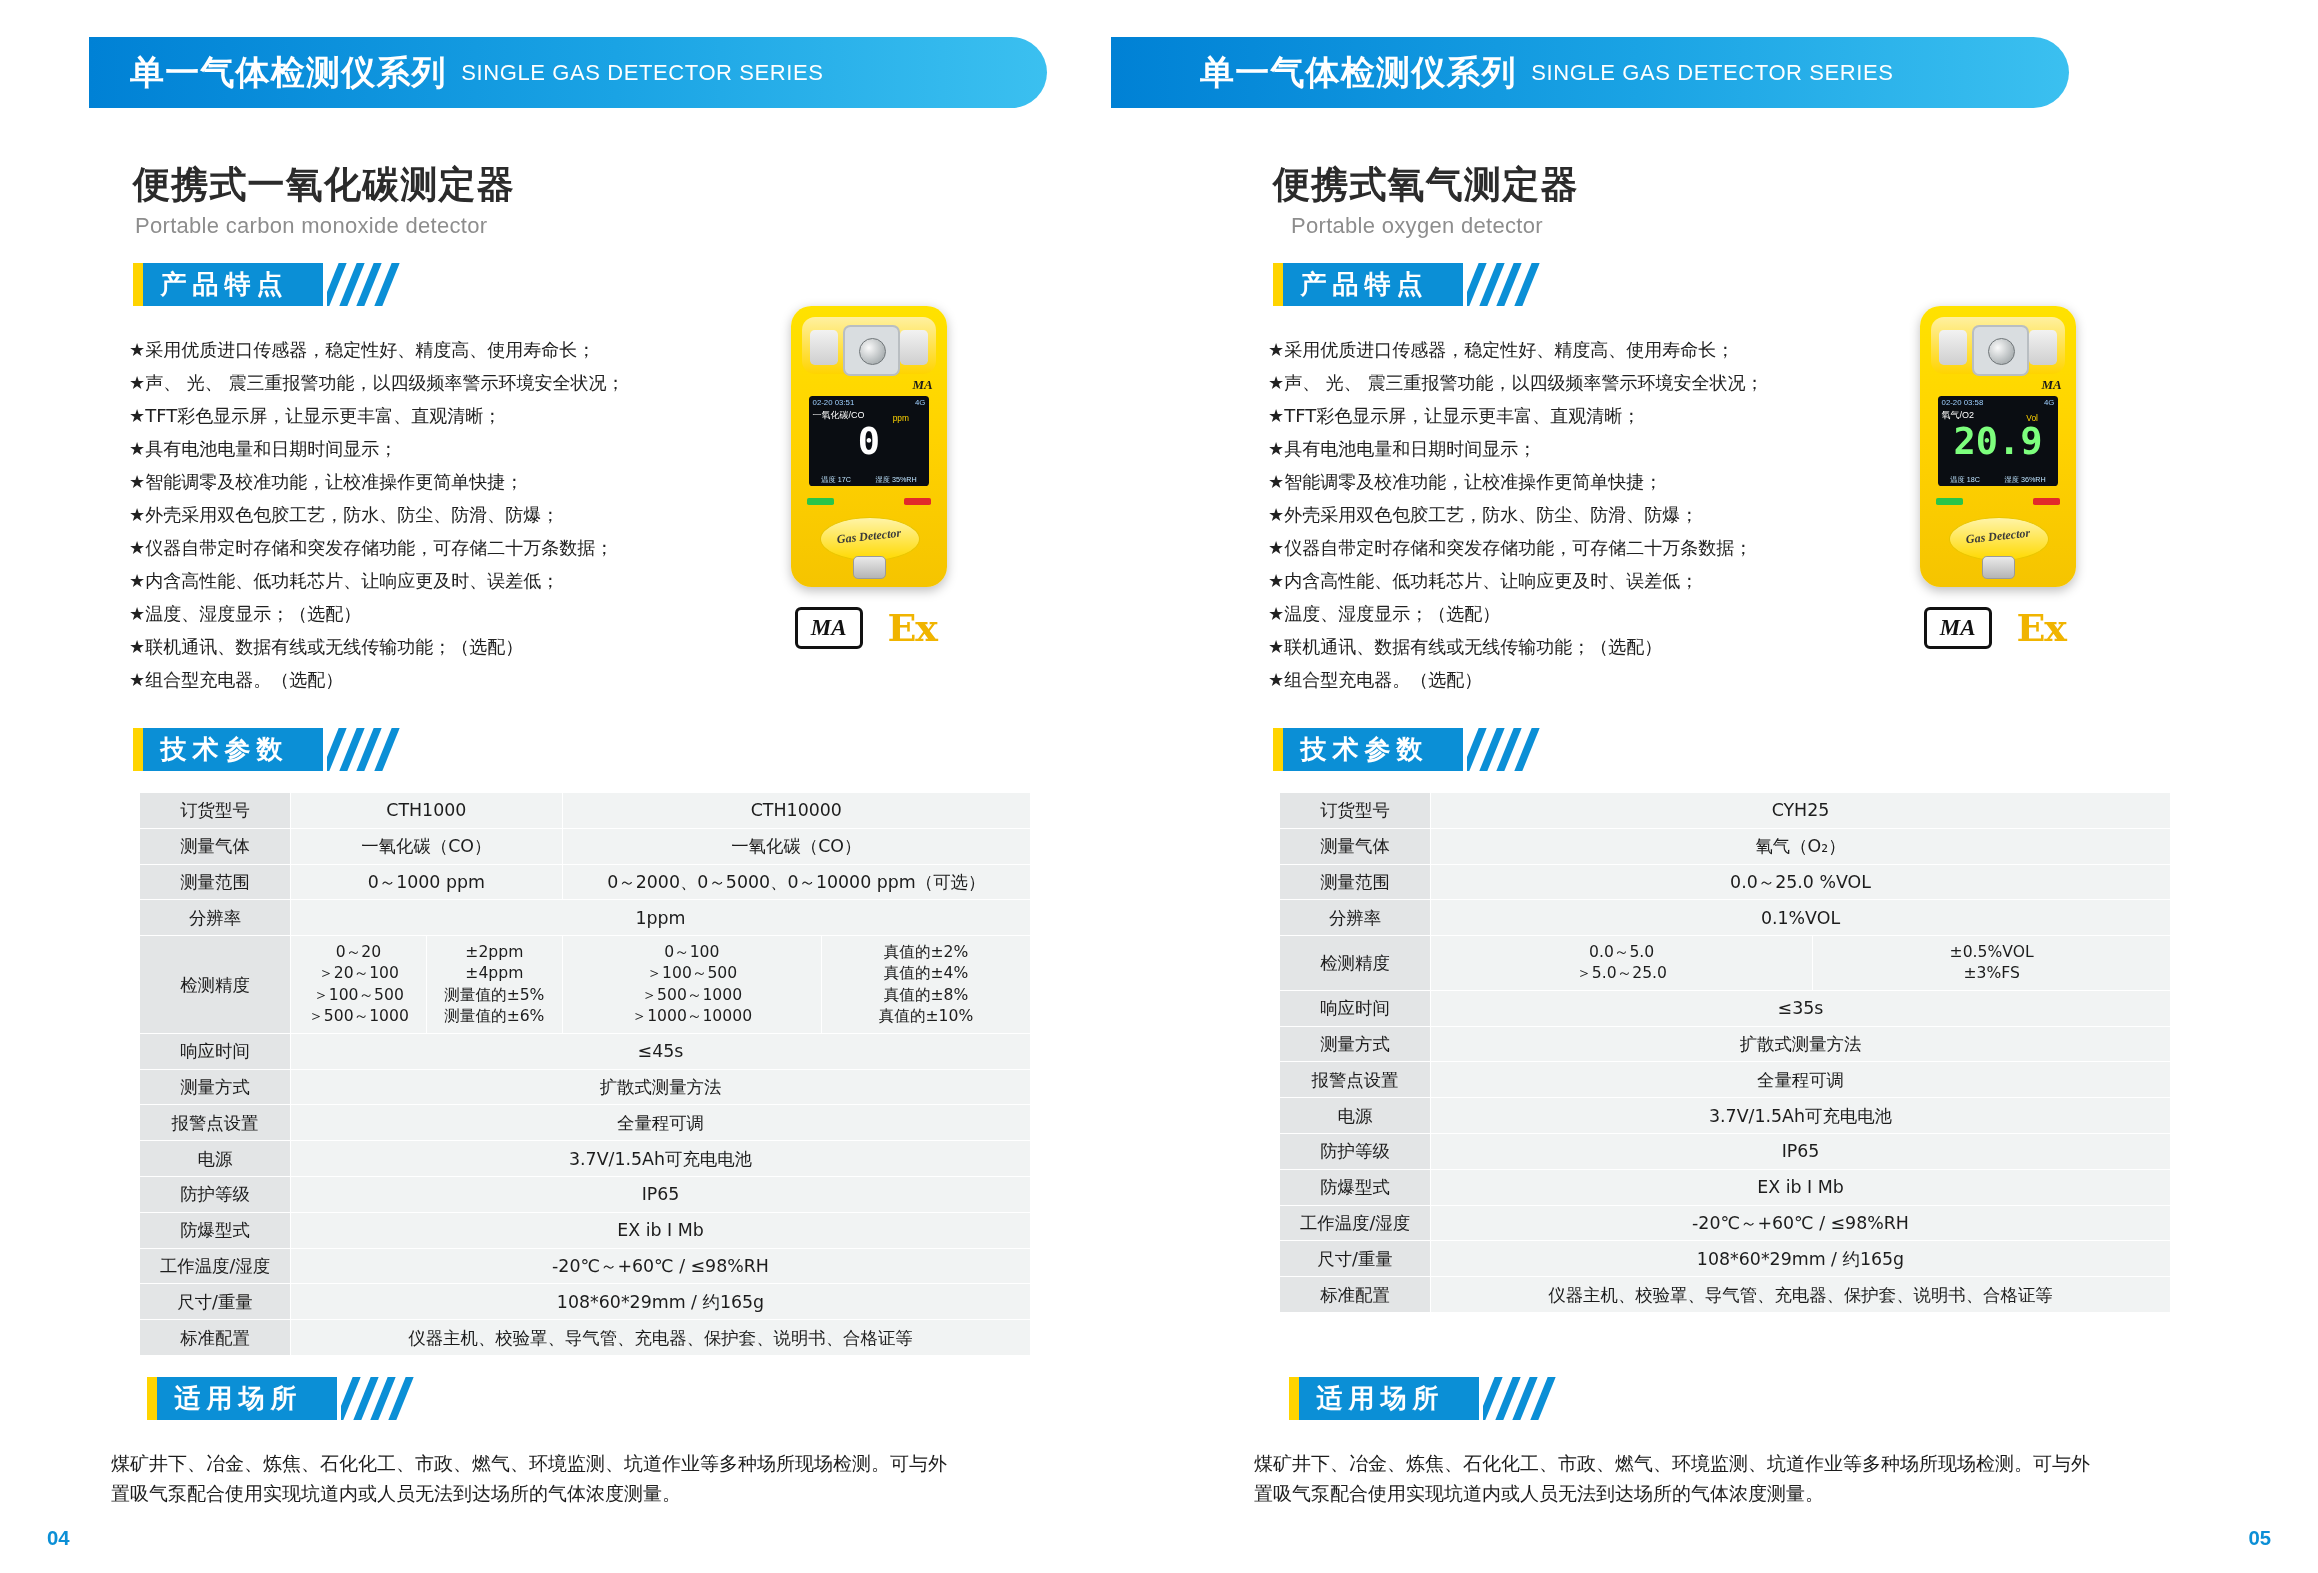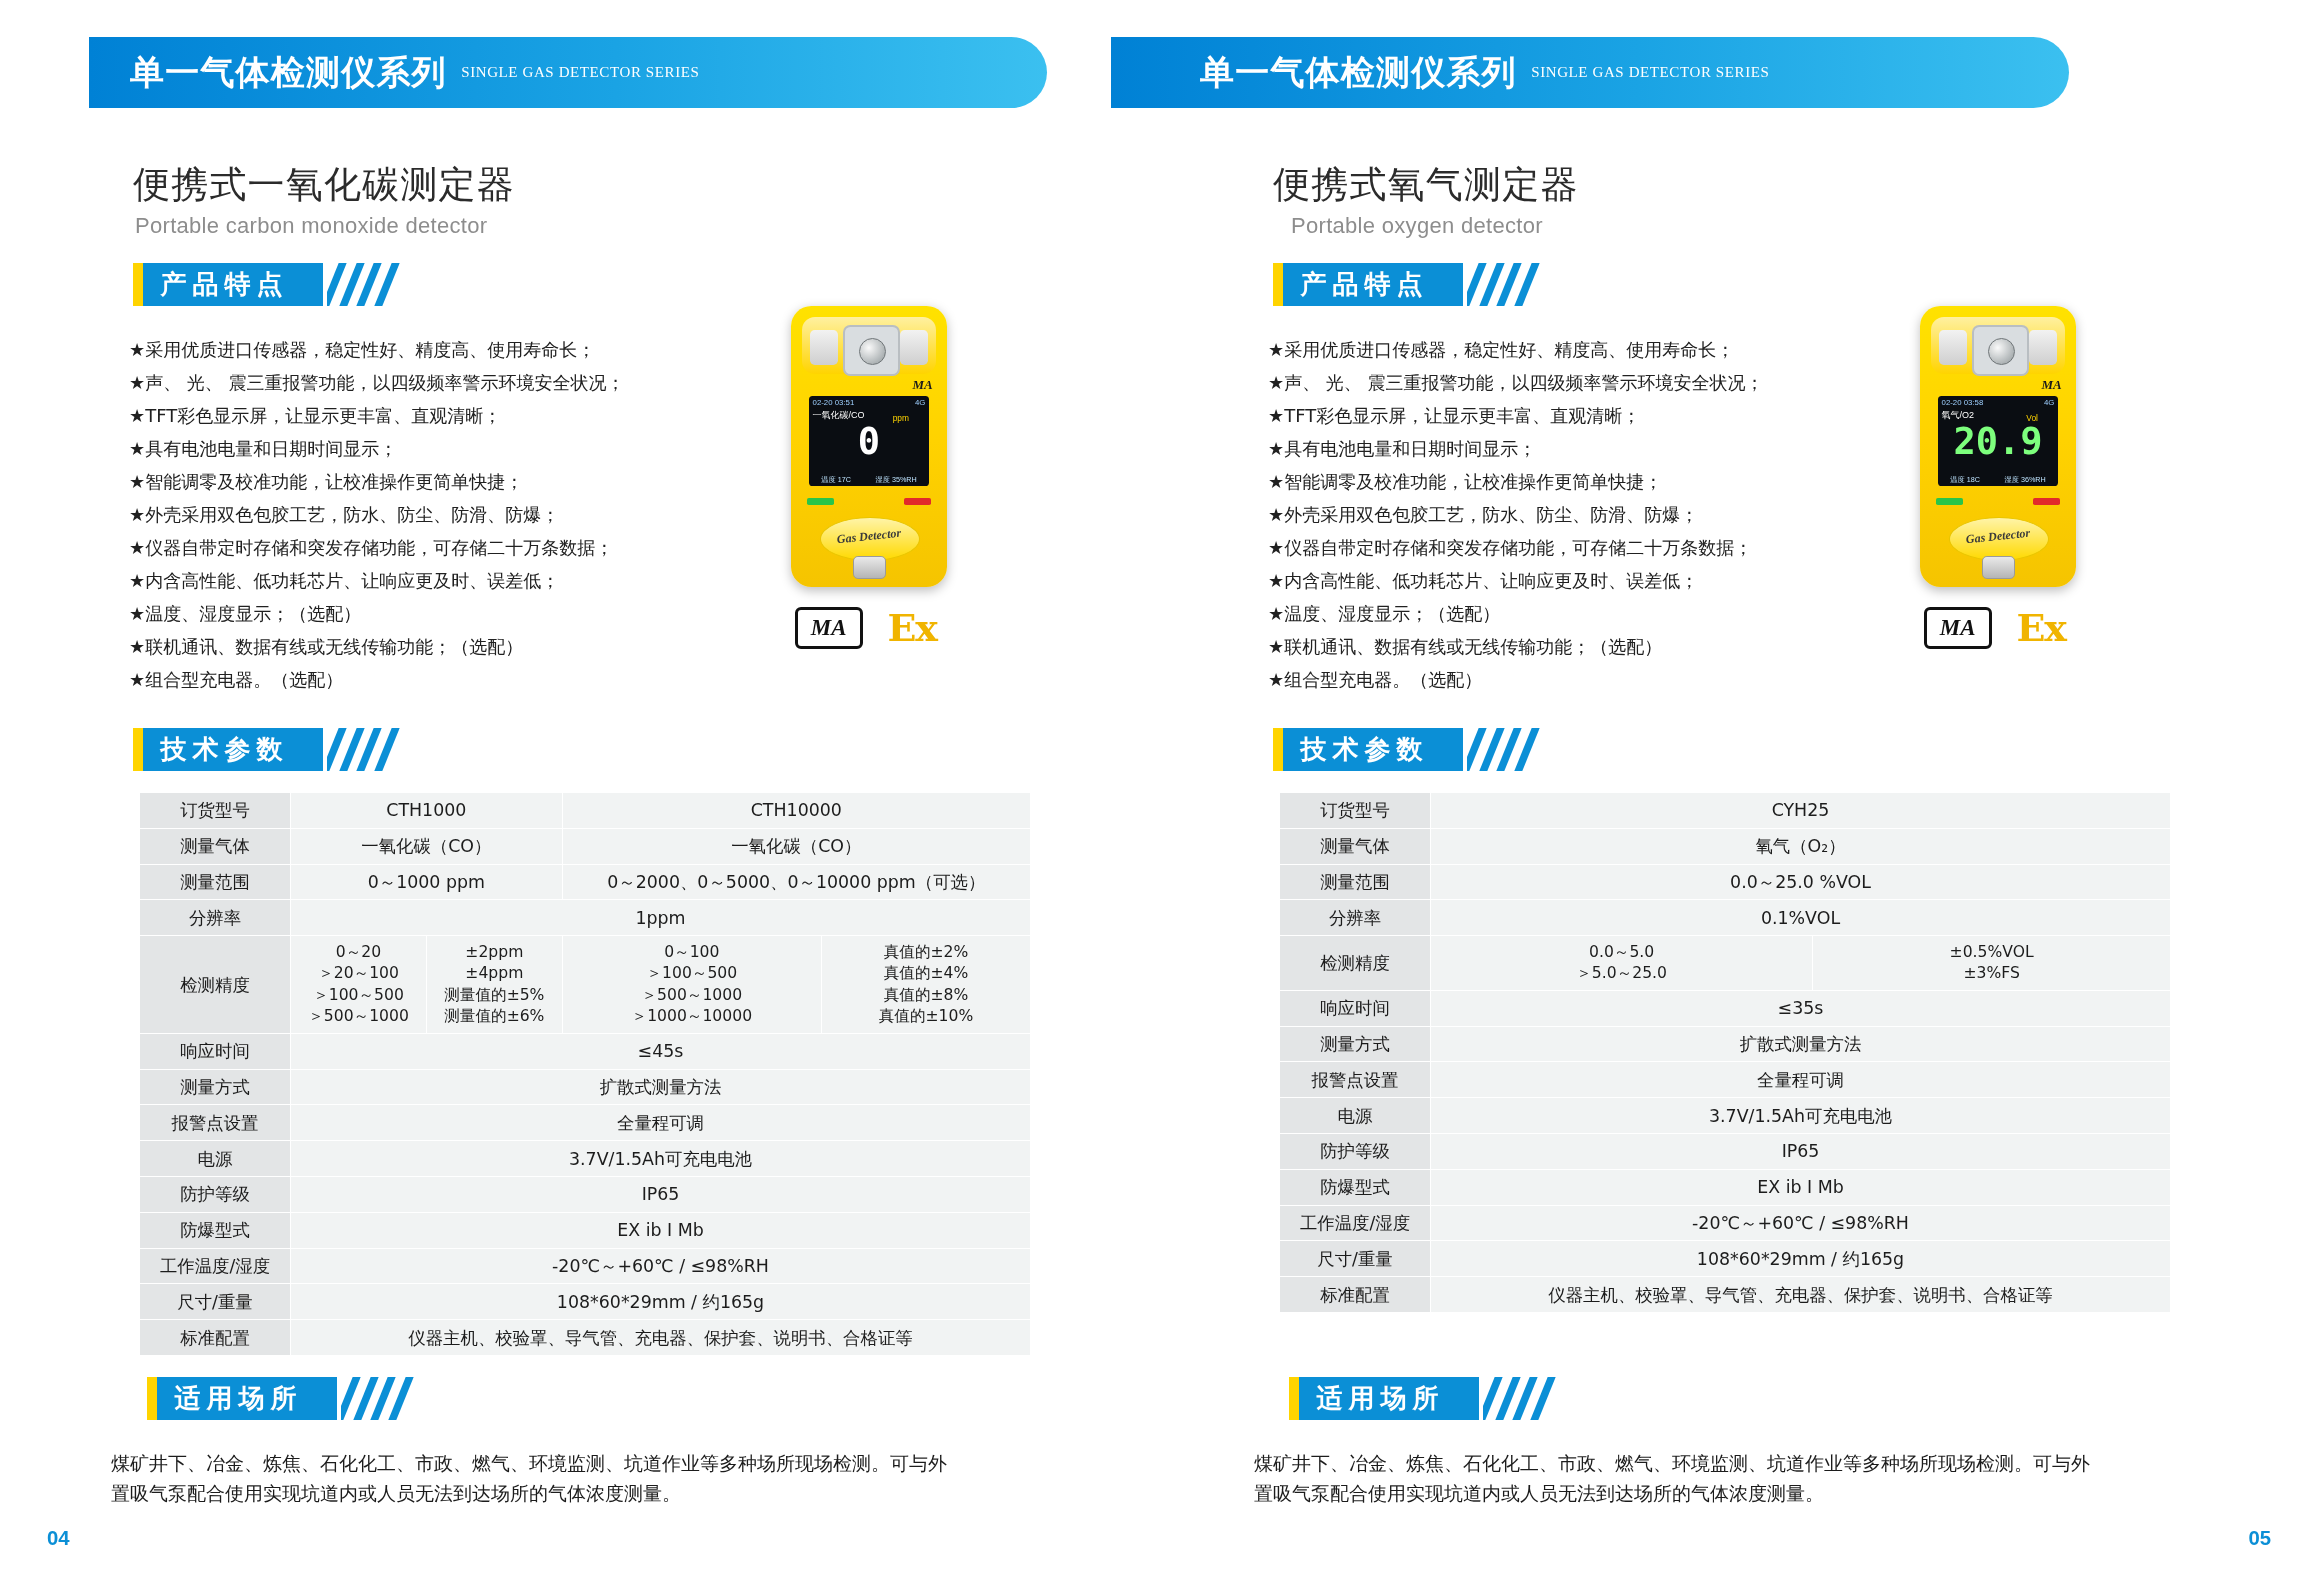--- a/index.html
+++ b/index.html
@@ -24,28 +24,28 @@
     background:linear-gradient(90deg,#0081d5 0%,#1aa3e4 55%,#3bc0f0 100%);
     border-radius:0 36px 36px 0;
     display:flex;align-items:center;
   }
   .banner-cn{
     color:#ffffff;font-size:34px;font-weight:bold;
     margin-left:41px;letter-spacing:1.2px;
     font-family:"DejaVu Sans","Liberation Sans",sans-serif;
   }
   .banner-en{
-    color:#ffffff;font-size:15px;margin-left:14.4px;letter-spacing:0.6px;
-    font-family:Liberation Serif, serif;
+    color:#ffffff;font-size:22px;margin-left:14.4px;letter-spacing:0.6px;
+    font-family:Liberation Sans, sans-serif;
   }
 
   
   .title-cn{
     position:absolute;left:133px;top:160px;
-    font-size:37px;font-weight:normal;color:#2b2b2b;letter-spacing:1.2px;
+    font-size:37px;font-weight:bold;color:#2b2b2b;letter-spacing:1.2px;
     font-family:"DejaVu Sans","Liberation Sans",sans-serif;
   }
   .title-en{
     position:absolute;left:135px;top:213px;
     font-size:22px;color:#8d8d8d;letter-spacing:0.3px;
   }
 
   
   .sec-head{
     position:absolute;height:43px;display:flex;align-items:center;

